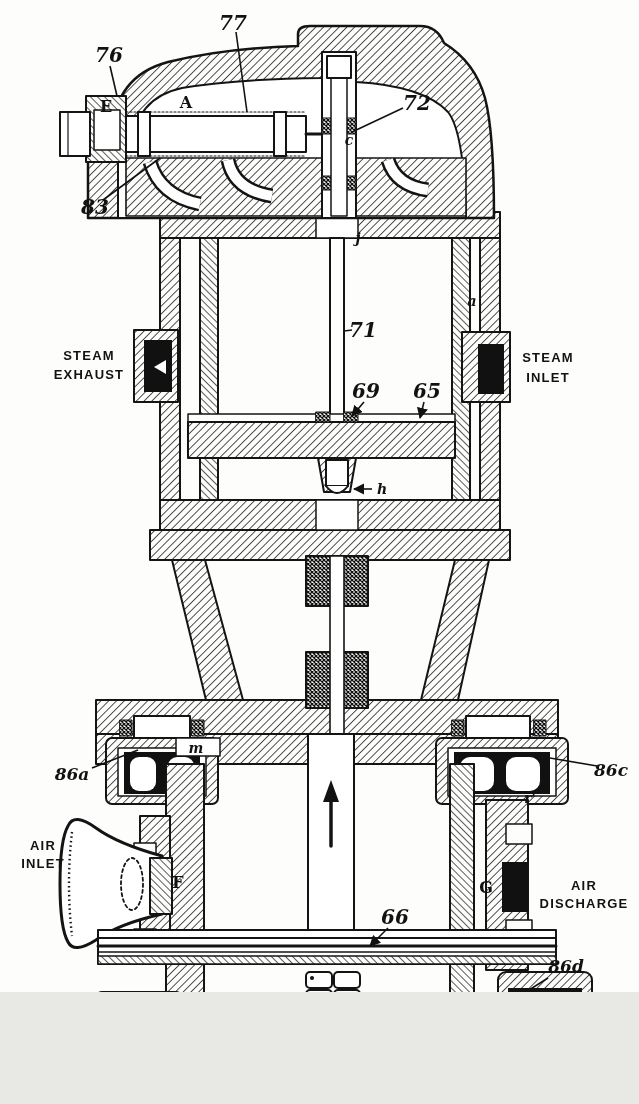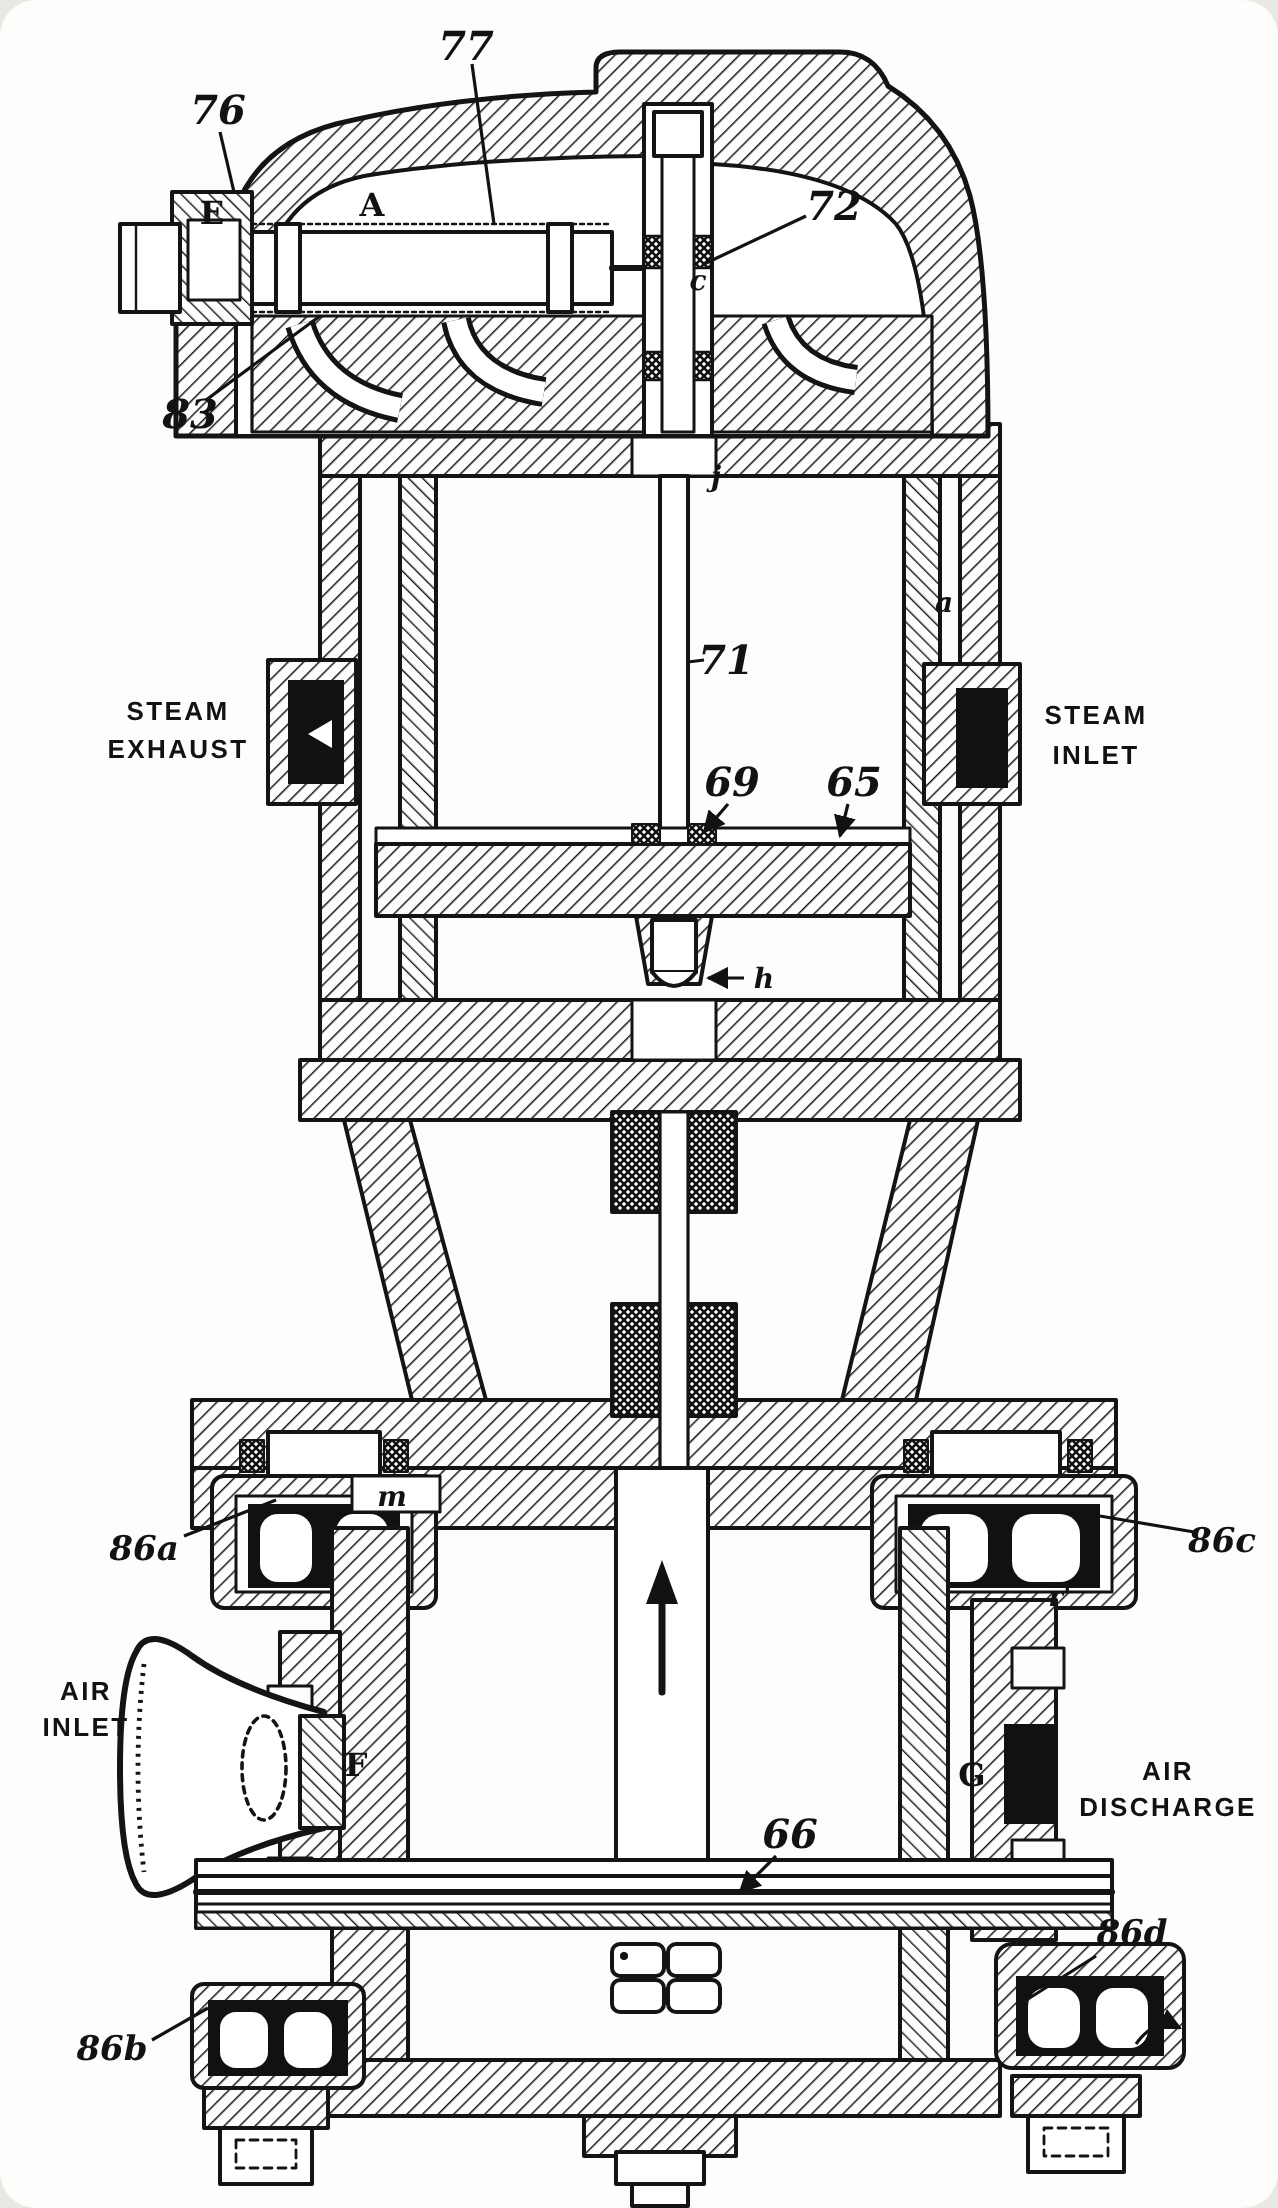--- a/index.html
+++ b/index.html
@@ -1,23 +1,22 @@
 <!DOCTYPE html>
 <html><head>
 <meta charset="utf-8">
 <style>
   html,body{margin:0;padding:0;background:#e8e8e4;}
   .stage{
     position:relative;
-    width:639px;height:1104px;
+    width:639px;height:992px;
     margin:0 auto;
     background:#fdfdfb;
     overflow:hidden;
     font-family:"DejaVu Serif", serif;
-    border-radius:18px;
   }
   svg{position:absolute;left:0;top:0;}
   
   .num{font-family:"DejaVu Serif",serif;font-style:italic;font-weight:bold;font-size:20px;fill:#121212;}
   .numSm{font-family:"DejaVu Serif",serif;font-style:italic;font-weight:bold;font-size:17px;fill:#121212;}
   .cap{font-family:"DejaVu Serif",serif;font-weight:bold;font-size:16px;fill:#121212;}
   .low{font-family:"DejaVu Serif",serif;font-style:italic;font-weight:bold;font-size:14px;fill:#121212;}
   .port{font-family:"Liberation Sans",sans-serif;font-weight:bold;font-size:13px;letter-spacing:1.2px;fill:#121212;}
   .ink{stroke:#141414;stroke-linejoin:round;stroke-linecap:round;}
 </style>

